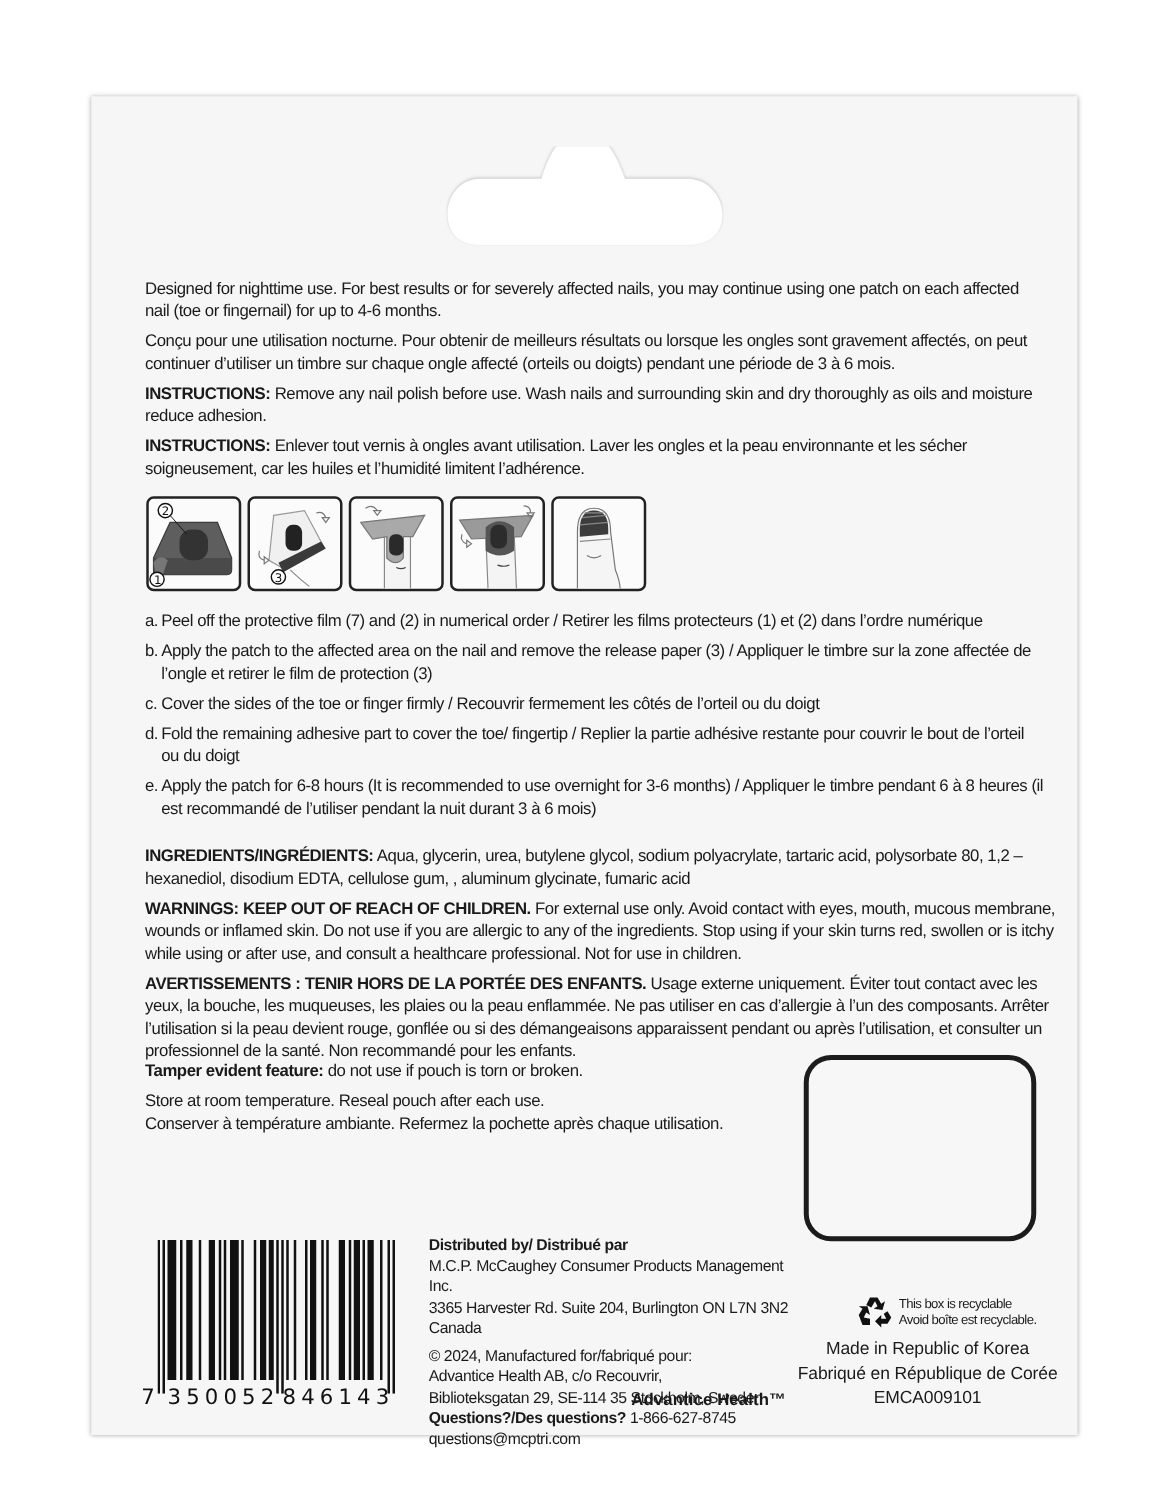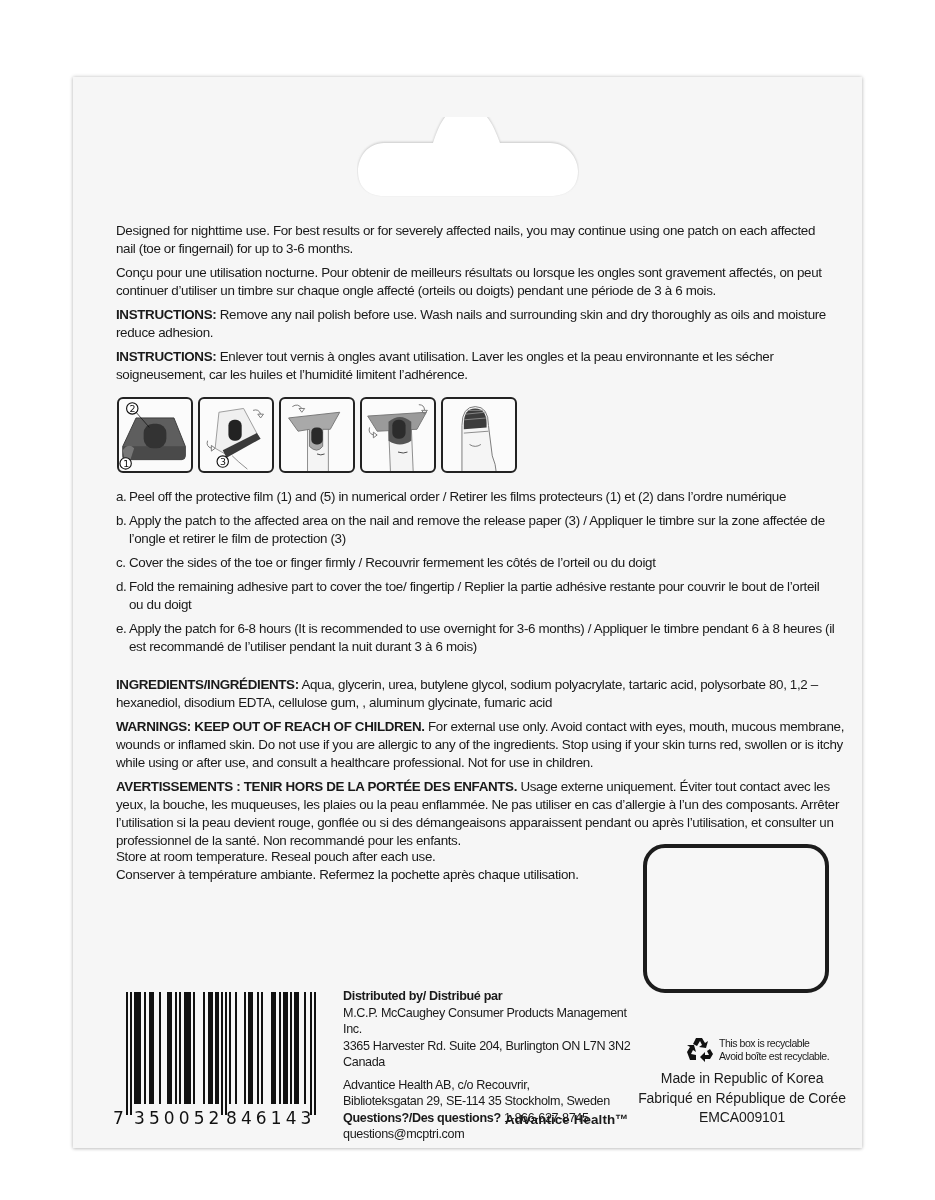--- a/index.html
+++ b/index.html
@@ -54,21 +54,21 @@
     <defs>
       <filter id="inset" x="-10%" y="-10%" width="120%" height="120%">
         <feGaussianBlur stdDeviation="1.2"></feGaussianBlur>
       </filter>
     </defs>
     <path d="M26 42 H75 C82 20 90 6 108 6 C126 6 134 20 142 42 H192 C210 42 220 58 220 70 C220 86 210 95 192 95 H26 C10 95 0 86 0 70 C0 56 10 42 26 42 Z" transform="translate(1,-17)" fill="#c9c9c9" filter="url(#inset)"></path>
     <path d="M26 42 H75 C82 20 90 6 108 6 C126 6 134 20 142 42 H192 C210 42 220 58 220 70 C220 86 210 95 192 95 H26 C10 95 0 86 0 70 C0 56 10 42 26 42 Z" transform="translate(1,-16)" fill="#ffffff"></path>
   </svg>
 
   <div class="text" style="top:145px;">
-    <p class="para">Designed for nighttime use. For best results or for severely affected nails, you may continue using one patch on each affected nail (toe or fingernail) for up to 3-6 months.</p>
+    <p class="para">Designed for nighttime use. For best results or for severely affected nails, you may continue using one patch on each affected nail (toe or fingernail) for up to 4-6 months.</p>
     <p class="para">Conçu pour une utilisation nocturne. Pour obtenir de meilleurs résultats ou lorsque les ongles sont gravement affectés, on peut continuer d’utiliser un timbre sur chaque ongle affecté (orteils ou doigts) pendant une période de 3 à 6 mois.</p>
     <p class="para"><b>INSTRUCTIONS:</b><span> Remove any nail polish before use. Wash nails and surrounding  skin and dry thoroughly as oils and moisture reduce adhesion.</span></p>
     <p class="para"><b>INSTRUCTIONS:</b><span> Enlever tout vernis à ongles avant utilisation. Laver les ongles et la peau environnante et les sécher soigneusement, car les huiles et l’humidité limitent l’adhérence.</span></p>
   </div>
 
   <div class="steps-strip">
     <div class="step-tile">
       <svg viewBox="0 0 76 76">
         <path d="M18 20 L58 20 L70 50 L70 60 Q70 64 66 64 L6 64 Q4 64 4 60 L4 50 Z" fill="#5e5e5e" stroke="#3a3a3a"></path>
         <path d="M4 50 L70 50 L70 60 Q70 64 66 64 L6 64 Q4 64 4 60 Z" fill="#4a4a4a"></path>
@@ -120,21 +120,21 @@
         <path d="M24 16 L44 14 M22 22 L46 20 M26 12 L42 12" stroke="#888" stroke-width="1"></path>
         <path d="M22 36 L48 34" stroke="#888"></path>
         <path d="M28 48 q6 4 12 0" stroke="#777" fill="none"></path>
       </svg>
     </div>
   </div>
 
   <div class="text step-list" style="top:411px;">
     <div class="step">
         <span class="letter">a.</span>
-        <span>Peel off the protective film (1) and (5) in numerical order / Retirer les films protecteurs (1) et (2) dans l’ordre numérique</span>
+        <span>Peel off the protective film (7) and (2) in numerical order / Retirer les films protecteurs (1) et (2) dans l’ordre numérique</span>
       </div>
     <div class="step">
         <span class="letter">b.</span>
         <span>Apply the patch to the affected area on the nail and remove the release paper (3) / Appliquer le timbre sur la zone affectée de l’ongle et retirer le film de protection (3)</span>
       </div>
     <div class="step">
         <span class="letter">c.</span>
         <span>Cover the sides of the toe or finger firmly / Recouvrir fermement les côtés de l’orteil ou du doigt</span>
       </div>
     <div class="step">
@@ -147,20 +147,21 @@
       </div>
   </div>
 
   <div class="text" style="top:599px; width:730px;">
     <p class="para"><b>INGREDIENTS/INGRÉDIENTS:</b><span> Aqua, glycerin, urea, butylene glycol, sodium polyacrylate, tartaric acid, polysorbate 80, 1,2 – hexanediol, disodium EDTA, cellulose gum, , aluminum glycinate, fumaric acid</span></p>
     <p class="para"><b>WARNINGS: KEEP OUT OF REACH OF CHILDREN.</b><span> For external use only. Avoid contact with eyes, mouth, mucous membrane, wounds or inflamed skin. Do not use if you are allergic to any of the ingredients. Stop using if your skin turns red, swollen or is itchy while using or after use, and consult a  healthcare professional. Not for use in children.</span></p>
     <p class="para"><b>AVERTISSEMENTS : TENIR HORS DE LA PORTÉE DES ENFANTS.</b><span> Usage externe uniquement. Éviter tout contact avec les yeux, la bouche, les muqueuses, les plaies ou la peau enflammée. Ne pas utiliser en cas d’allergie à l’un des composants. Arrêter l’utilisation si la peau devient rouge, gonflée ou si des démangeaisons apparaissent pendant ou après l’utilisation, et consulter un professionnel de la santé. Non recommandé pour les enfants.</span></p>
   </div>
 
   <div class="text" style="top:771px; width:500px;">
+    <p class="para"><b>Tamper evident feature:</b><span> do not use if pouch is torn or broken.</span></p>
     <p>Store at room temperature.  Reseal pouch after each use.</p>
     <p>Conserver à température ambiante. Refermez la pochette après chaque utilisation.</p>
   </div>
 
   <div class="window"></div>
 
   <div class="barcode">
     <svg class="barcode-bars" viewBox="0 0 190 123" preserveAspectRatio="none">
       <g fill="#111">
         <rect x="0" y="0" width="2" height="123"></rect>
@@ -198,20 +199,21 @@
     <span class="barcode-digit" style="left:0;">7</span>
     <span class="barcode-digit" style="left:21px;">350052</span>
     <span class="barcode-digit" style="left:113px;">846143</span>
   </div>
 
   <div class="dist">
     <p style="font-weight:bold;">Distributed by/ Distribué par</p>
     <p>M.C.P. McCaughey Consumer Products Management Inc.</p>
     <p>3365 Harvester Rd. Suite 204, Burlington ON L7N 3N2 Canada</p>
     <div class="gap"></div>
+    <p>© 2024, Manufactured for/fabriqué pour:</p>
     <p>Advantice Health AB, c/o Recouvrir,</p>
     <p>Biblioteksgatan 29, SE-114 35 Stockholm, Sweden</p>
     <p><b>Questions?/Des questions?</b><span> 1-866-627-8745</span></p>
     <p>questions@mcptri.com</p>
   </div>
   <div class="brand">Advantice Health™</div>
 
   <div class="recycle">
     <svg width="30" height="28" viewBox="0 0 30 28">
       <g fill="#111">

